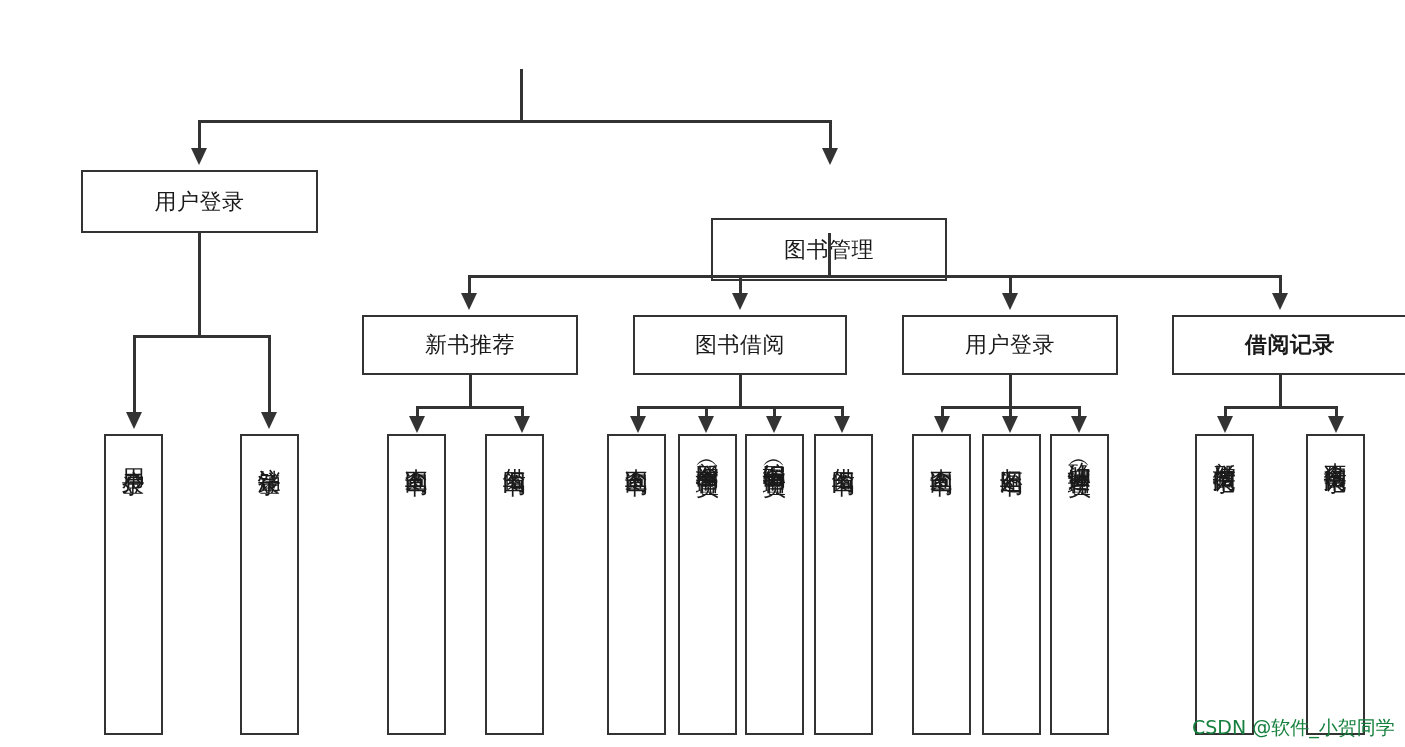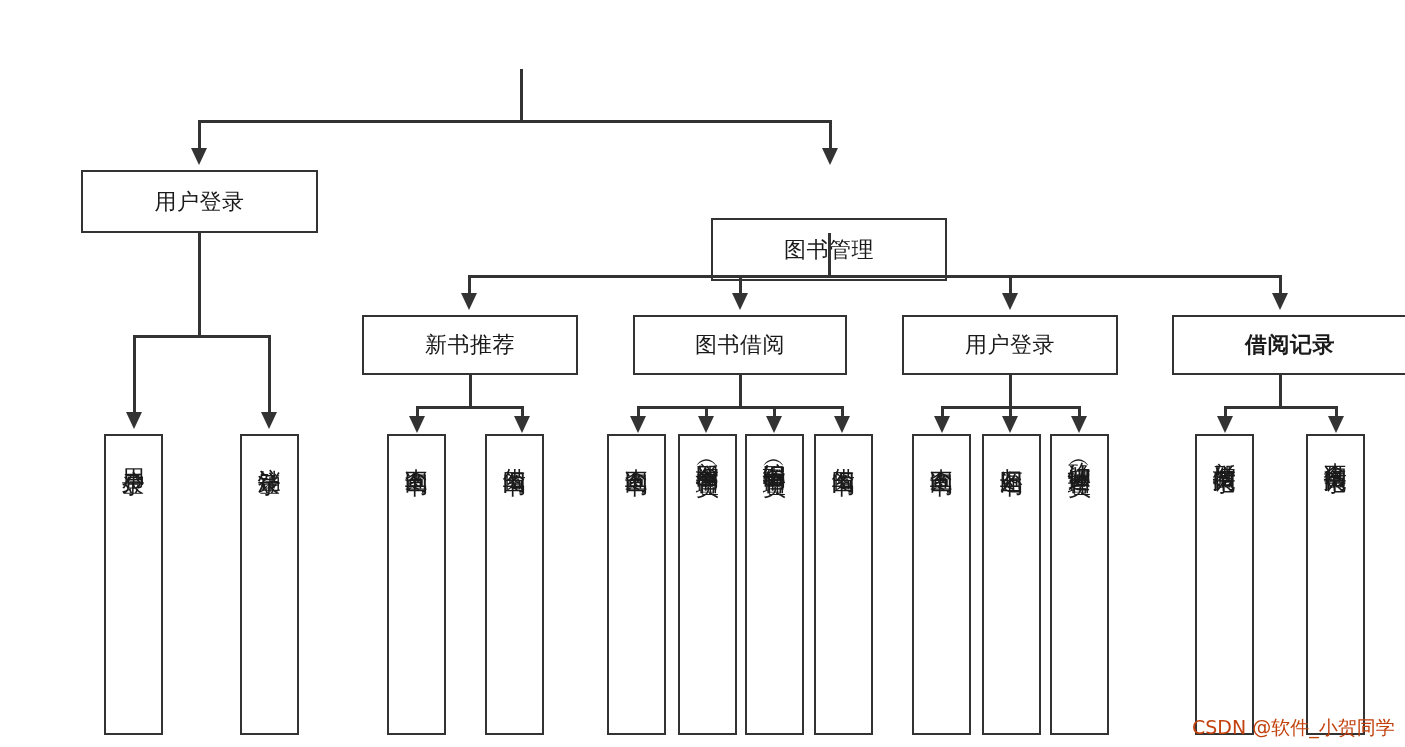--- a/index.html
+++ b/index.html
@@ -68,21 +68,21 @@
     width: 0;
     height: 0;
     border-left: 8px solid transparent;
     border-right: 8px solid transparent;
     border-top: 17px solid #333333;
   }
 
   
   .watermark {
     position: absolute;
-    color: #c2410c;
+    color: #15803d;
     font-size: 19px;
     white-space: nowrap;
     user-select: none;
   }
 </style>
 </head>
 <body>
 
 <div id="canvas">
 

